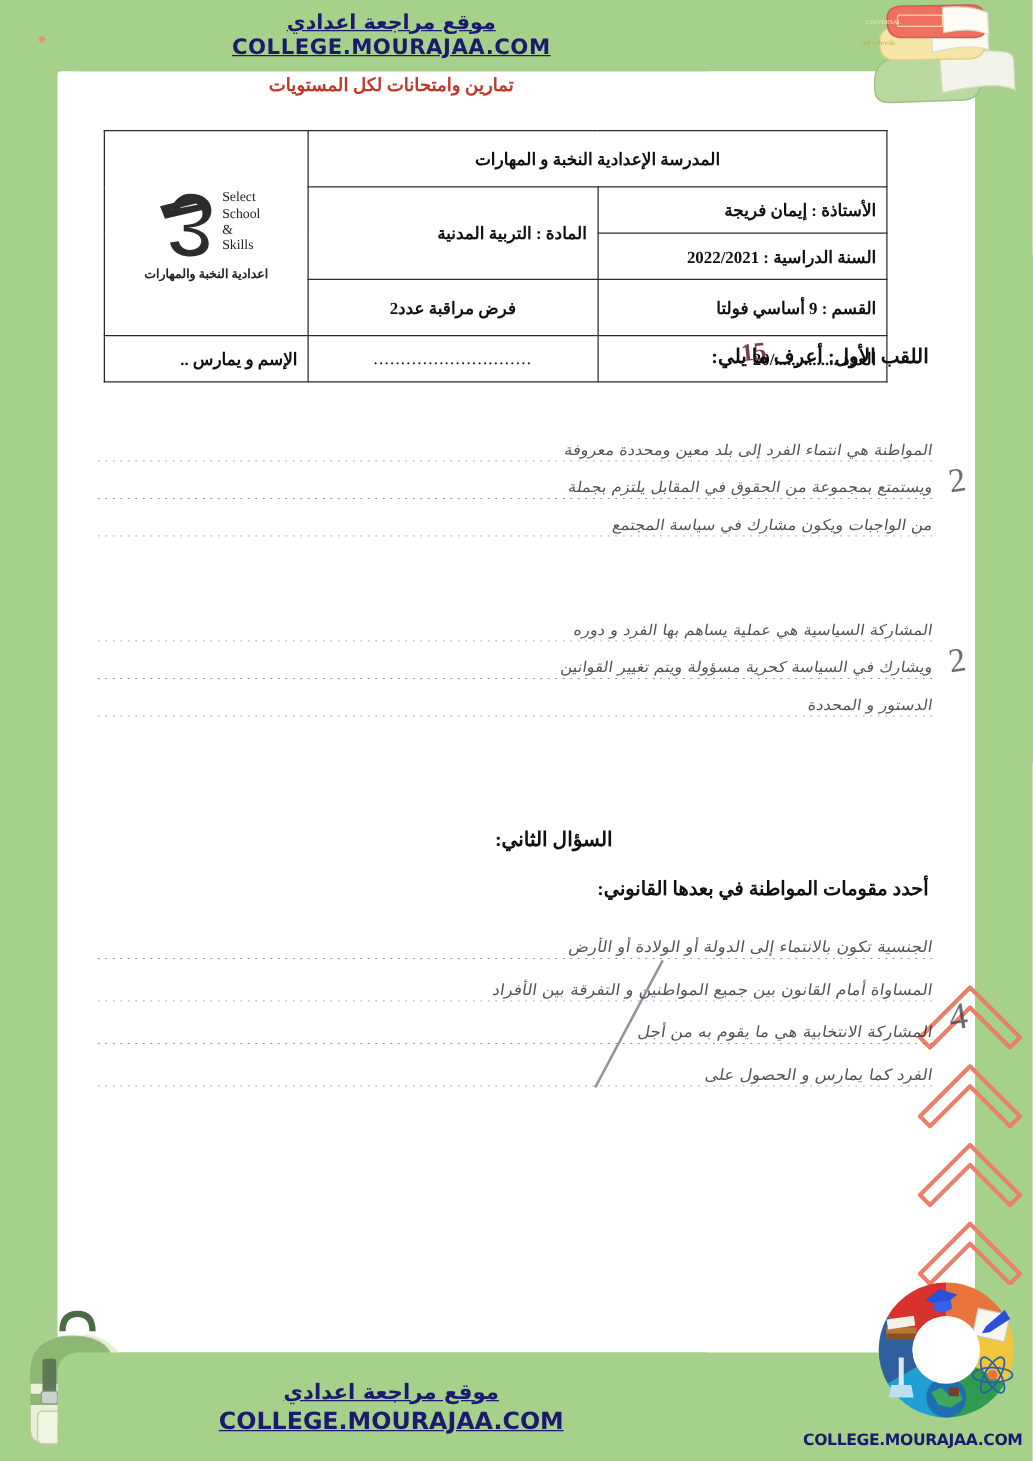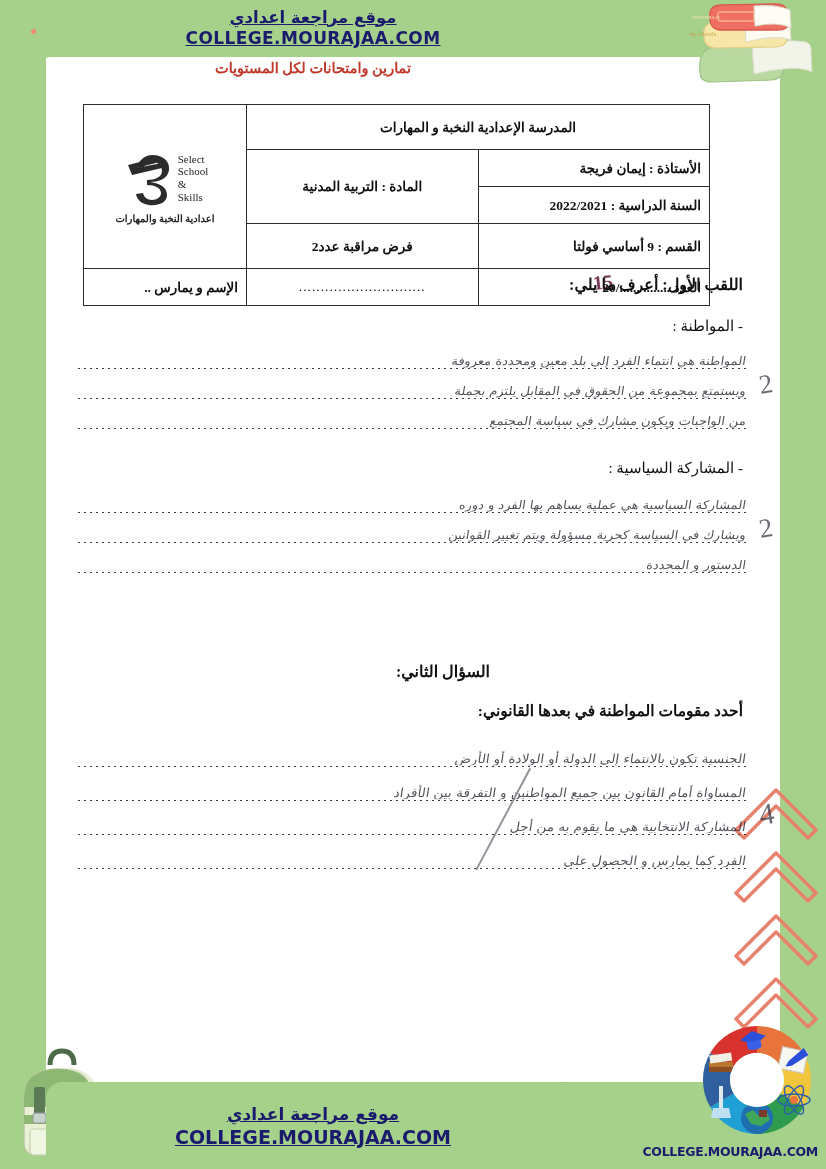--- a/index.html
+++ b/index.html
@@ -82,21 +82,21 @@
   table.head-table td{
     border:1px solid #2b2b2b;padding:4px 8px;vertical-align:middle;
     font-size:13.5px;color:#111;
   }
   .cell-school{
     text-align:center;font-size:17px;font-weight:bold;height:36px;
   }
   .cell-logo{
     width:146px;text-align:center;vertical-align:top;padding-top:8px;
   }
-  .cell-subject{text-align:center;font-size:17px;font-weight:bold;height:60px;}
+  .cell-subject{font-size:17px;font-weight:bold;height:60px;}
   .cell-right-sm{width:200px;font-size:12.5px;font-weight:bold;height:28px;}
   .cell-exam{text-align:center;font-size:13.5px;font-weight:bold;height:36px;margin-left:10px;}
   .cell-dots{text-align:center;color:#444;font-size:13px;letter-spacing:1px;}
   .cell-name{font-size:13px;font-weight:bold;vertical-align:bottom;}
   .num-line{direction:rtl;font-weight:bold;}
   .mark-scribble{color:#7b3b5a;font-family:"Liberation Serif",serif;}
 
   
   .logo-wrap{display:flex;align-items:center;justify-content:center;gap:4px;direction:ltr;}
   .logo-words{
@@ -221,43 +221,37 @@
       <td class="cell-dots">.............................</td>
       <td class="cell-name">الإسم و يمارس ..</td>
     </tr>
   </tbody>
     </table>
 
   <div class="q-block" style="top:218px;">
     <div class="q-title">اللقب الأول: أعرف ما يلي:</div>
   </div>
 
-  <div class="q-block" style="top:258px;">
-    <div class="q-item">- المواطنة :</div>
-  </div>
 
   <div class="ans-area" style="top:288px;">
     <div class="ans-line">
         <div class="dotline"></div>
       <div class="hw">المواطنة هي انتماء الفرد إلى بلد معين ومحددة معروفة</div>
       </div>
     <div class="ans-line">
         <div class="dotline"></div>
       <div class="hw">ويستمتع بمجموعة من الحقوق في المقابل يلتزم بجملة</div>
       </div>
     <div class="ans-line">
         <div class="dotline"></div>
       <div class="hw partial" style="right:34px;left:200px;">من الواجبات ويكون مشارك في سياسة المجتمع</div>
       </div>
     <div class="grade" style="right:8px;top:24px;">2</div>
   </div>
 
-  <div class="q-block" style="top:400px;">
-    <div class="q-item">- المشاركة السياسية :</div>
-  </div>
 
   <div class="ans-area" style="top:432px;">
     <div class="ans-line">
         <div class="dotline"></div>
       <div class="hw">المشاركة السياسية هي عملية يساهم بها الفرد و دوره</div>
       </div>
     <div class="ans-line">
         <div class="dotline"></div>
       <div class="hw">ويشارك في السياسة كحرية مسؤولة ويتم تغيير القوانين</div>
       </div>

